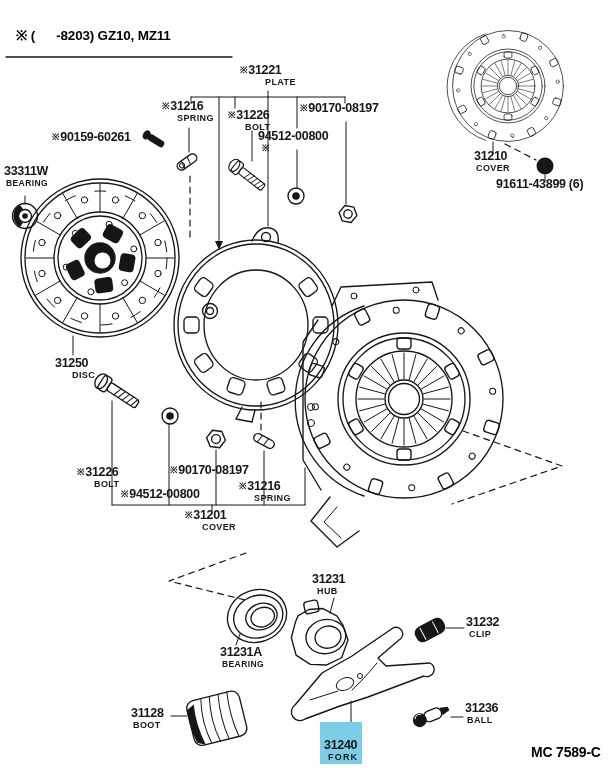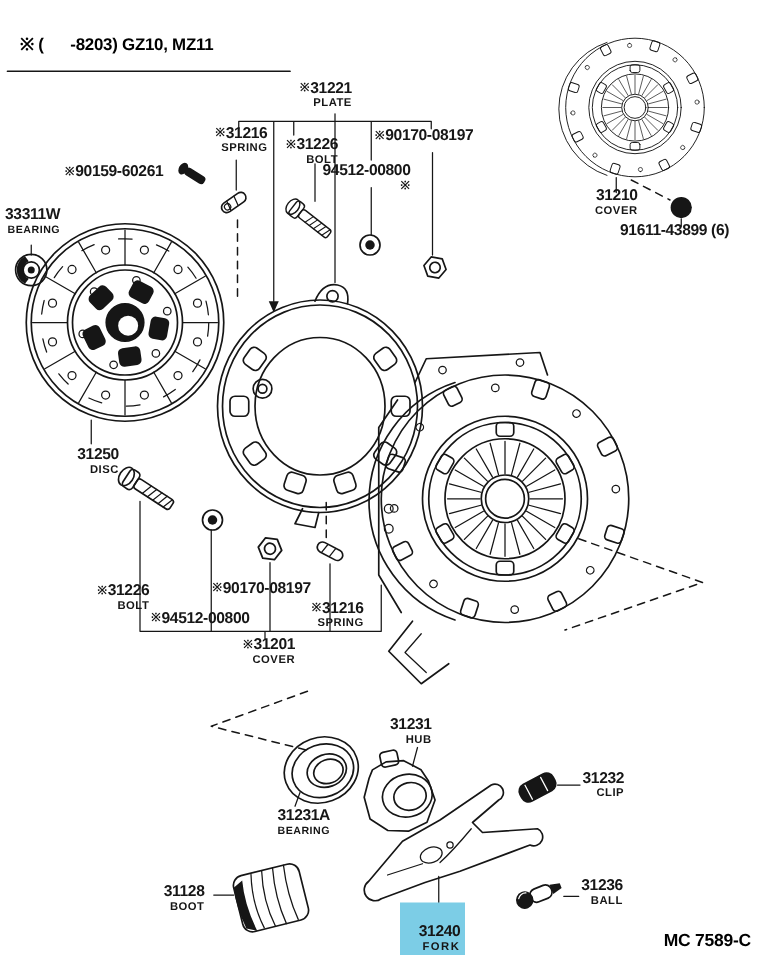--- a/index.html
+++ b/index.html
@@ -7,21 +7,21 @@
   #stage{position:relative;width:611px;height:768px;background:#fff;overflow:hidden;
          font-family:"Liberation Sans",sans-serif;border-radius:17px;}
   #art{position:absolute;left:0;top:0;}
   #art *{stroke:var(--ink);stroke-width:1.35;fill:none;stroke-linecap:round;stroke-linejoin:round;}
   #art .fill{fill:var(--ink);stroke:none;}
   #art .wfill{fill:#fff;stroke:none;}
   #art .thin{stroke-width:1;}
   #art .dash{stroke-dasharray:6 5;stroke-width:1.2;}
   #art text{stroke:none;}
   .svgtxt{fill:#fff;font:700 11px "Liberation Sans",sans-serif;text-anchor:middle;}
-  .lbl{position:absolute;color:var(--ink);font-weight:700;line-height:1.08;white-space:nowrap;text-align:right;}
+  .lbl{position:absolute;color:var(--ink);font-weight:700;line-height:1.08;white-space:nowrap;}
   .lbl .num{display:block;font-size:12.5px;letter-spacing:-0.3px;}
   .lbl .nm{display:block;font-size:9px;letter-spacing:0.4px;}
   .mk{font-size:9px;vertical-align:1.5px;margin-right:1px;}
   .hl{background:var(--hl);padding:17px 4px 2px;}
   #header{position:absolute;left:16px;top:26px;font-weight:700;font-size:13.5px;letter-spacing:-0.2px;}
   #header .h2{margin-left:13px;}
   #footcode{position:absolute;left:531px;top:744px;font-weight:700;font-size:14px;letter-spacing:-0.2px;}
 </style>
 </head>
 <body>
@@ -255,21 +255,21 @@
       <path class="fill" d="M12 -4 L20 -2 L20 2 L12 4 Z"></path>
     </g>
   </svg>
 
   <div id="header">
     <div class="h1">※ (&nbsp;&nbsp;&nbsp;&nbsp;&nbsp;&nbsp;-8203) GZ10, MZ11</div>
   </div>
 
   <div class="lbl" style="left:240px;top:64px">
     <span class="num"><span class="mk">※</span><span>31221</span></span>
-    <span class="nm" style="margin-left:4px">PLATE</span>
+    <span class="nm" style="margin-left:25px">PLATE</span>
   </div>
 
   <div class="lbl" style="left:162px;top:100px">
     <span class="num"><span class="mk">※</span><span>31216</span></span>
     <span class="nm" style="margin-left:15px">SPRING</span>
   </div>
 
   <div class="lbl" style="left:228px;top:109px">
     <span class="num"><span class="mk">※</span><span>31226</span></span>
     <span class="nm" style="margin-left:17px">BOLT</span>
@@ -345,21 +345,21 @@
     <span class="nm" style="margin-left:3px">CLIP</span>
   </div>
 
   <div class="lbl" style="left:131px;top:707px">
     <span class="num">31128</span>
     <span class="nm" style="margin-left:2px">BOOT</span>
   </div>
 
   <div class="lbl hl" style="left:320px;top:722px">
     <span class="num">31240</span>
-    <span class="nm" style="margin-left:14px;letter-spacing:1.2px">FORK</span>
+    <span class="nm" style="margin-left:4px;letter-spacing:1.2px">FORK</span>
   </div>
 
   <div class="lbl" style="left:465px;top:702px">
     <span class="num">31236</span>
     <span class="nm" style="margin-left:2px">BALL</span>
   </div>
 
   <div id="footcode">MC 7589-C</div>
 
 </div>

